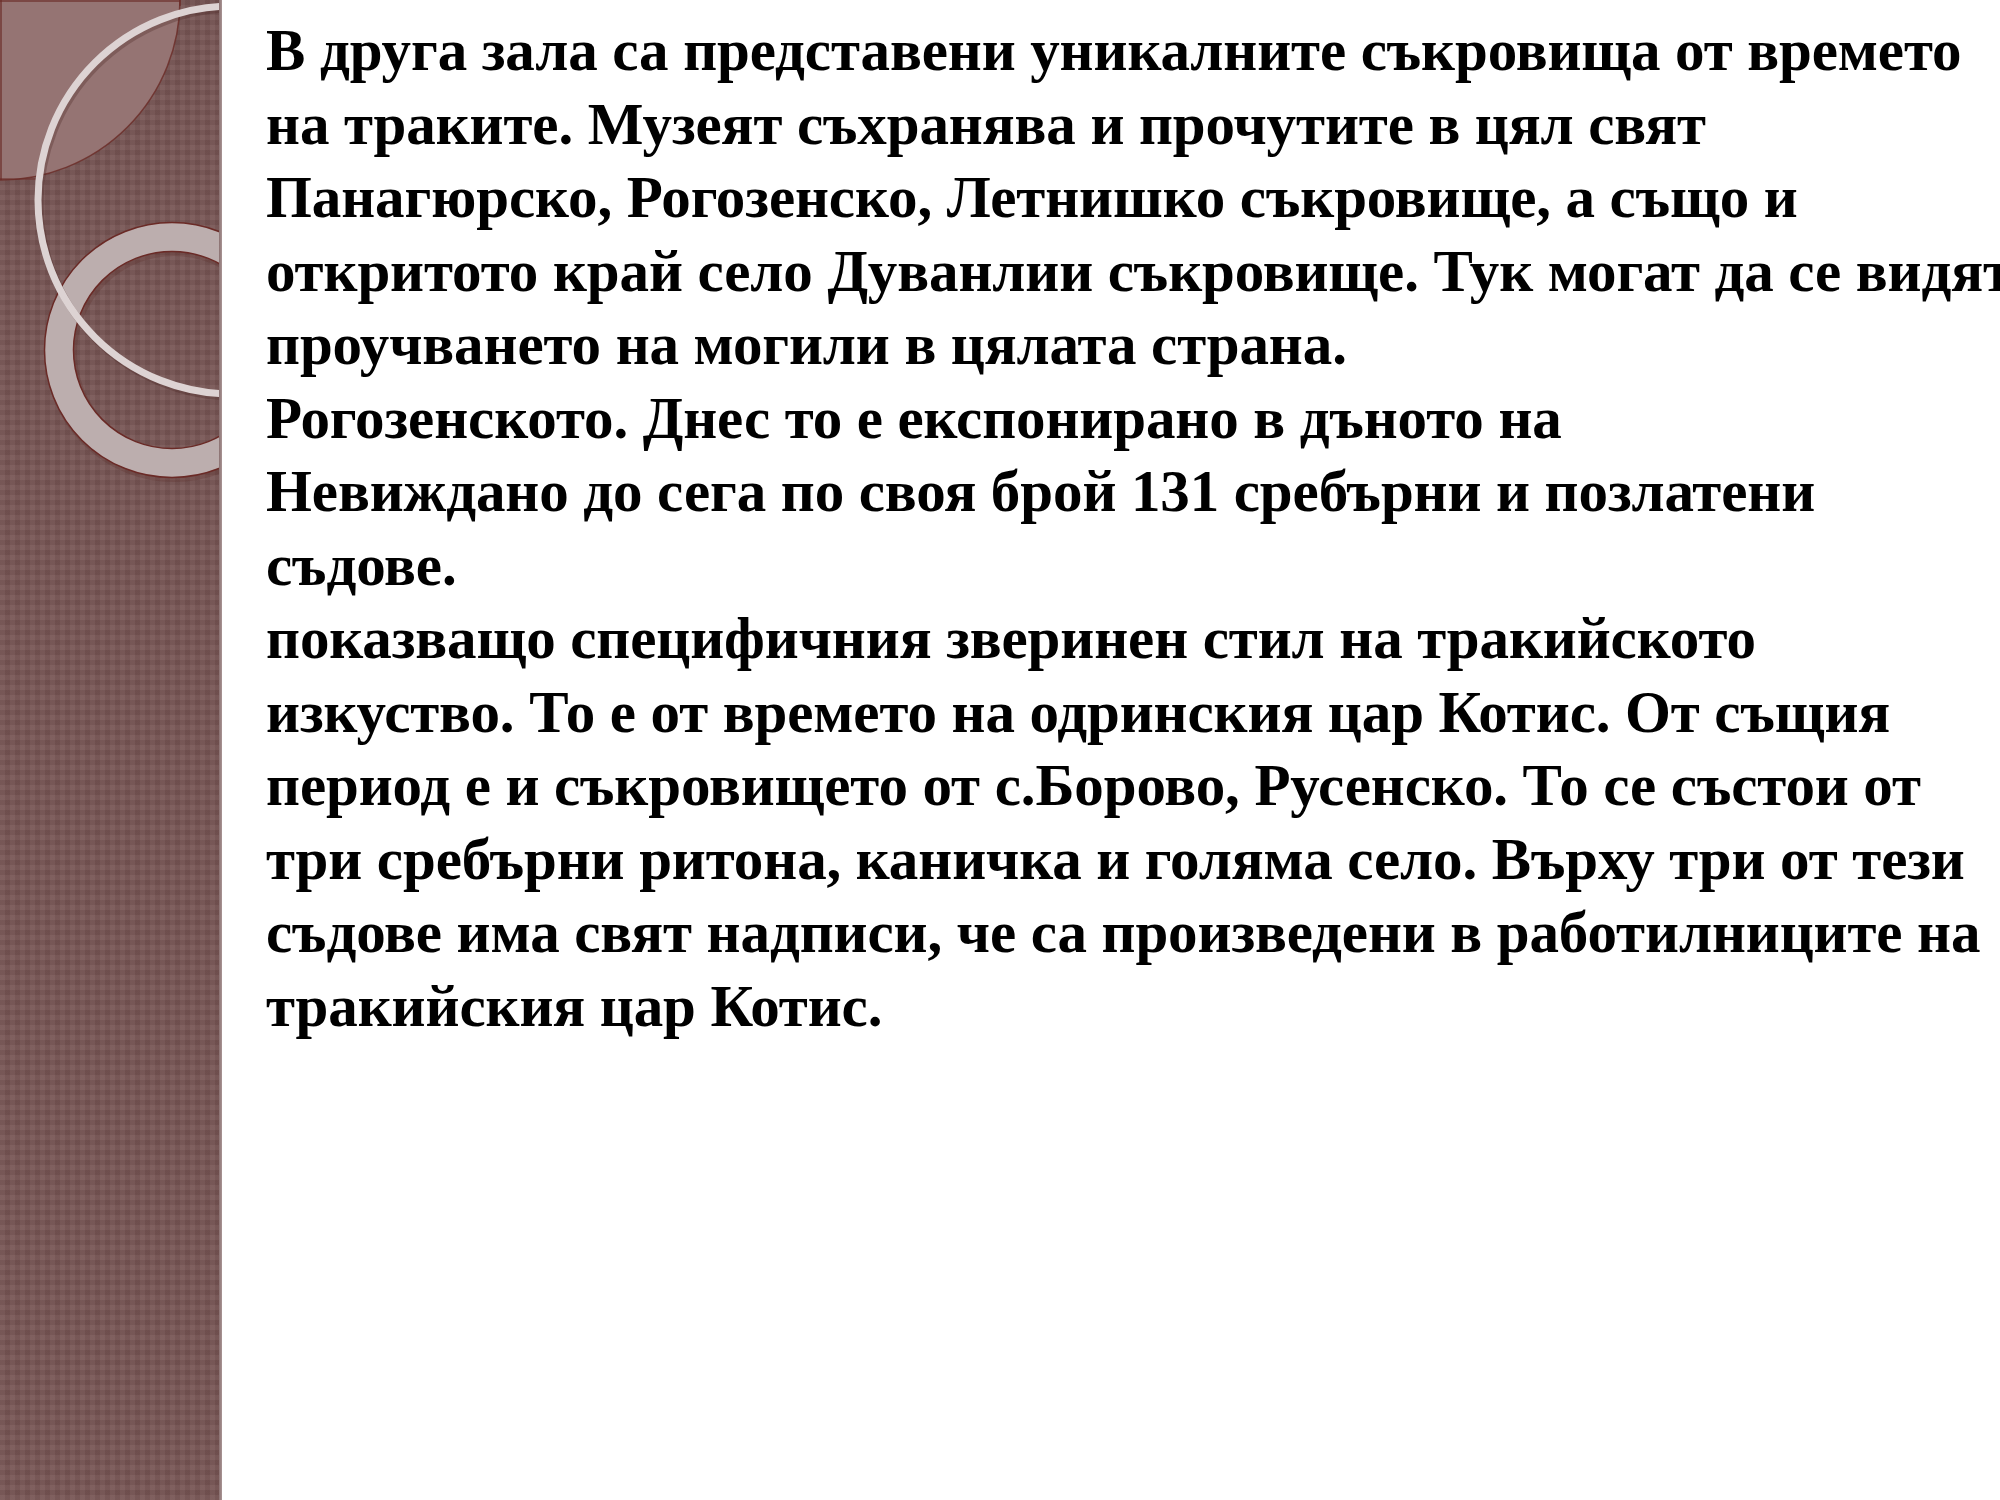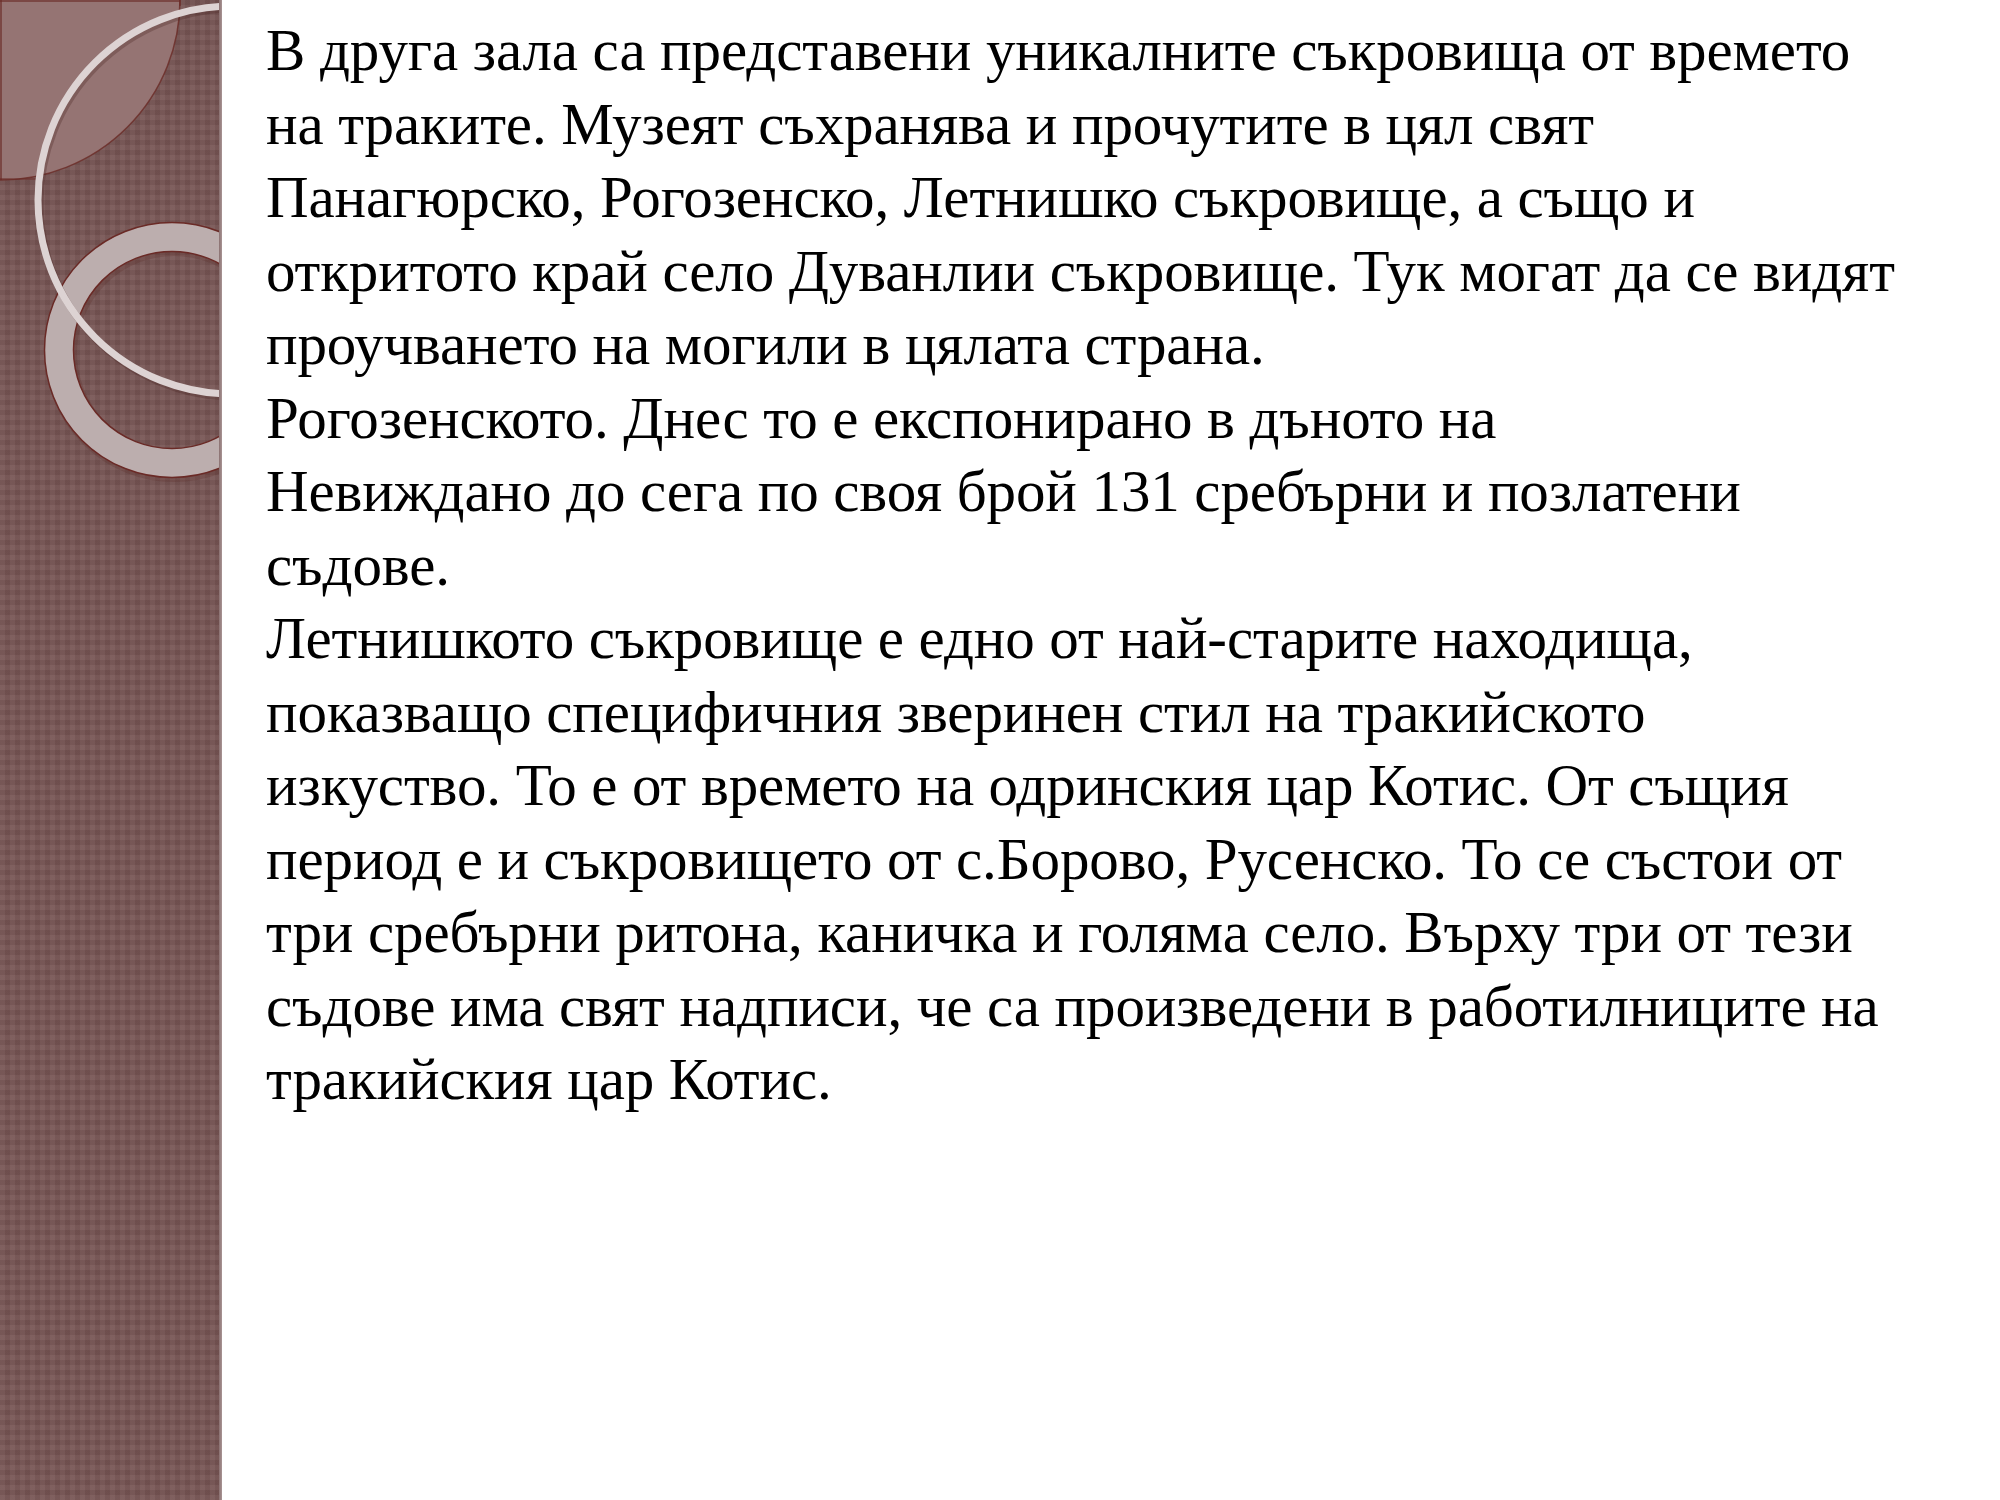--- a/index.html
+++ b/index.html
@@ -48,20 +48,21 @@
     width: 1720px;
     font-family: "Liberation Serif", "DejaVu Serif", serif;
     font-size: 59px;
     line-height: 73.5px;
     color: #000000;
   }
   .line {
     display: block;
     white-space: nowrap;
     letter-spacing: -0.1px;
+    font-weight: bold;
   }
 </style>
 </head>
 <body>
 
 <div class="slide">
 
   <div class="sidebar">
     <svg width="222" height="1500" viewBox="0 0 222 1500">
 
@@ -90,21 +91,20 @@
 
   <div class="content">
     <span class="line">В друга зала са представени уникалните съкровища от времето</span>
     <span class="line">на траките. Музеят съхранява и прочутите в цял свят</span>
     <span class="line">Панагюрско, Рогозенско, Летнишко съкровище, а също и</span>
     <span class="line">откритото край село Дуванлии съкровище. Тук могат да се видят</span>
     <span class="line">проучването на могили в цялата страна.</span>
     <span class="line">Рогозенското. Днес то е експонирано в дъното на</span>
     <span class="line">Невиждано до сега по своя брой 131 сребърни и позлатени</span>
     <span class="line">съдове.</span>
-    <span class="line">Летнишкото съкровище е едно от най-старите находища,</span>
     <span class="line">показващо специфичния зверинен стил на тракийското</span>
     <span class="line">изкуство. То е от времето на одринския цар Котис. От същия</span>
     <span class="line">период е и съкровището от с.Борово, Русенско. То се състои от</span>
     <span class="line">три сребърни ритона, каничка и голяма село. Върху три от тези</span>
     <span class="line">съдове има свят надписи, че са произведени в работилниците на</span>
     <span class="line">тракийския цар Котис.</span>
   </div>
 
 </div>
 

